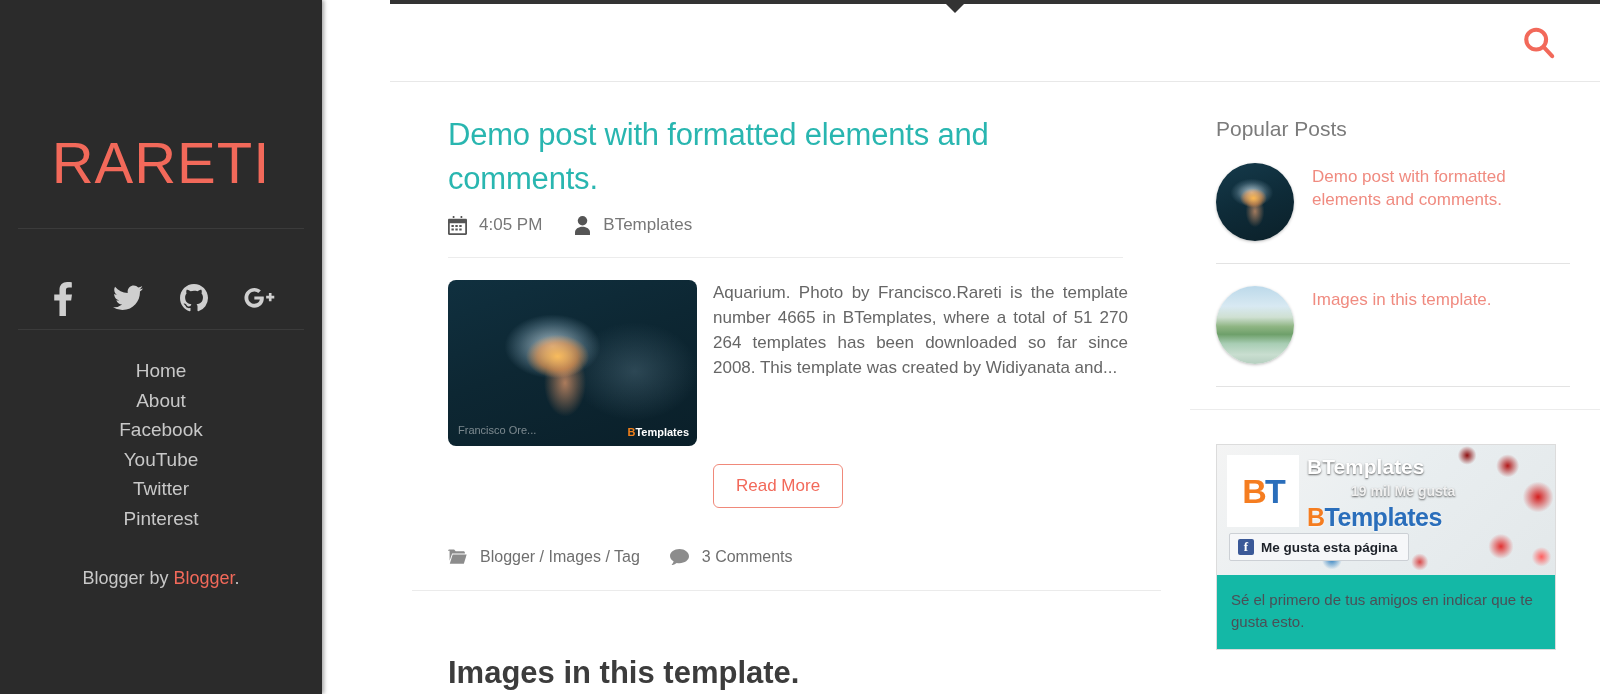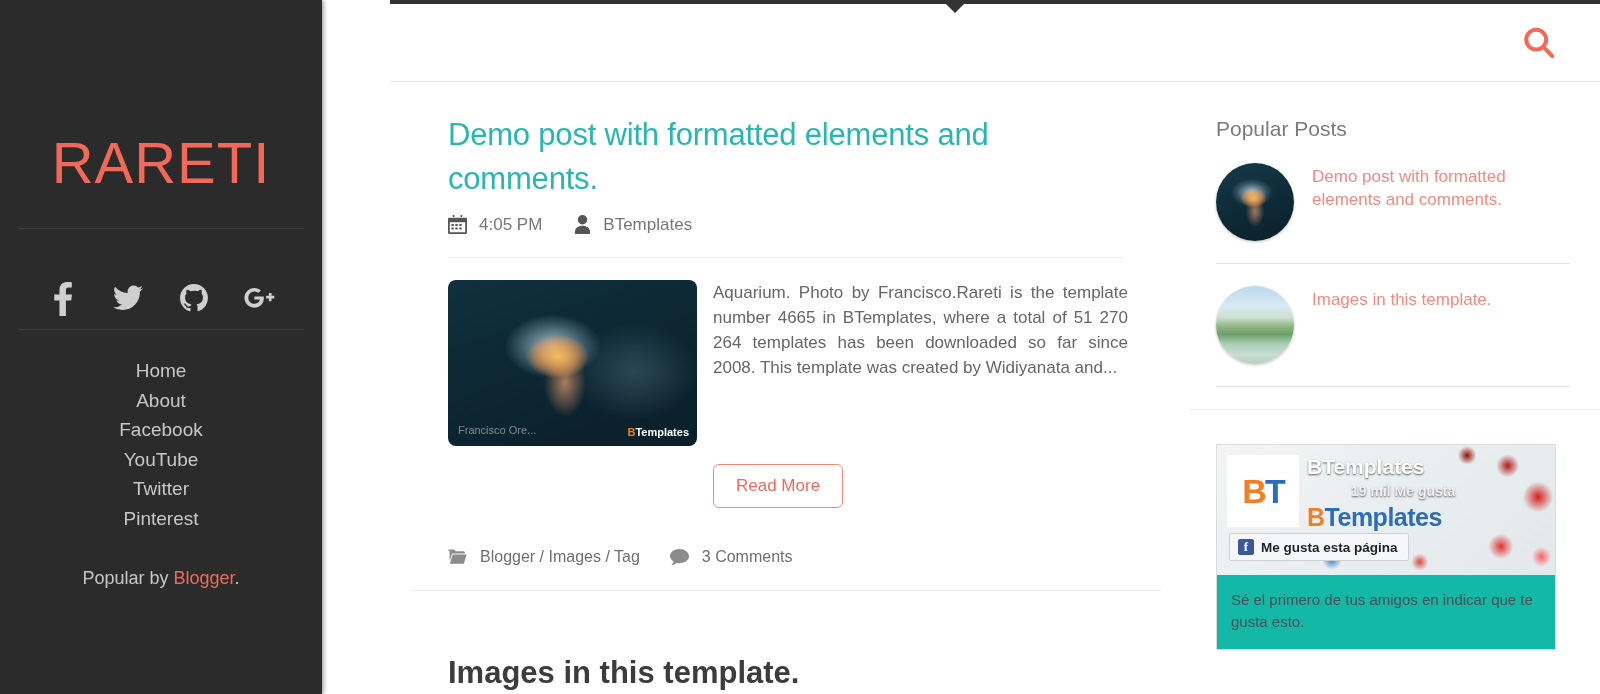--- a/index.html
+++ b/index.html
@@ -112,21 +112,21 @@
     letter-spacing: -0.2px;
   }
   .post-meta {
     display: flex;
     align-items: center;
     margin-top: 14px;
     color: #777777;
     font-size: 17px;
     gap: 10px;
   }
-  .post-meta .mi { display:flex; align-items:flex-start; gap:12px; margin-right: 22px;}
+  .post-meta .mi { display:flex; align-items:flex-end; gap:12px; margin-right: 22px;}
   .post-meta svg { fill: #555; display:block; }
   .meta-rule {
     height: 1px; background: #ececec;
     margin: 22px 0 0 0;
     width: 675px;
   }
   .post-body {
     display: flex;
     margin-top: 22px;
     gap: 16px;
@@ -376,21 +376,21 @@
 
     <nav class="nav-menu">
       <a>Home</a>
       <a>About</a>
       <a>Facebook</a>
       <a>YouTube</a>
       <a>Twitter</a>
       <a>Pinterest</a>
     </nav>
 
-    <div class="powered"><span>Popular by </span><a>Blogger</a><span>.</span></div>
+    <div class="powered"><span>Blogger by </span><a>Blogger</a><span>.</span></div>
   </div>
 
   <div class="topstrip">
     <div class="arrow"></div>
   </div>
 
   <div class="header">
     <span class="search-btn">
       <svg width="34" height="34" viewBox="0 0 24 24">
         <circle cx="10" cy="9.6" r="7" fill="none" stroke="#f2695a" stroke-width="2.9"></circle>

